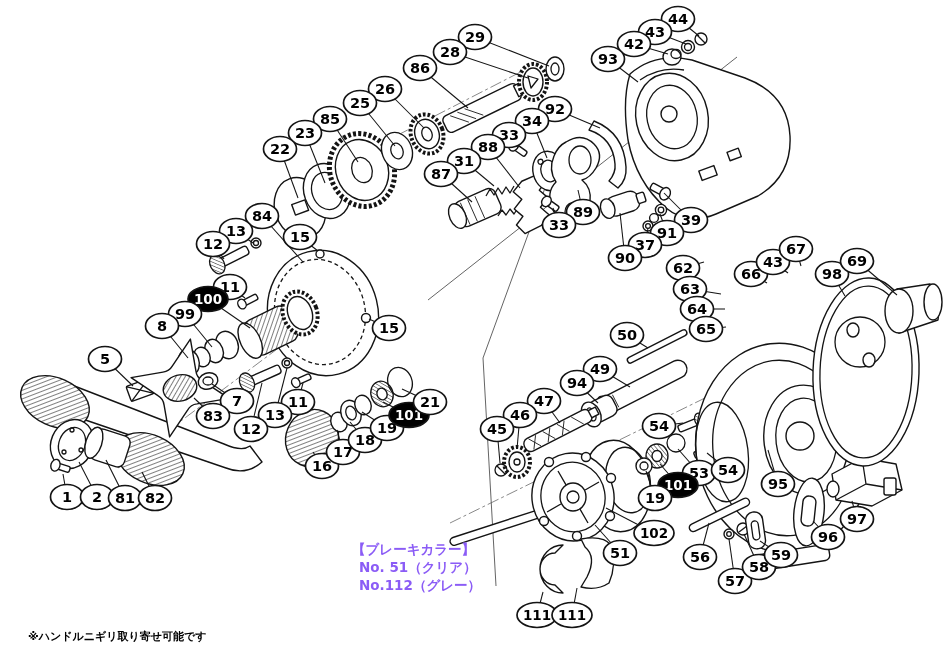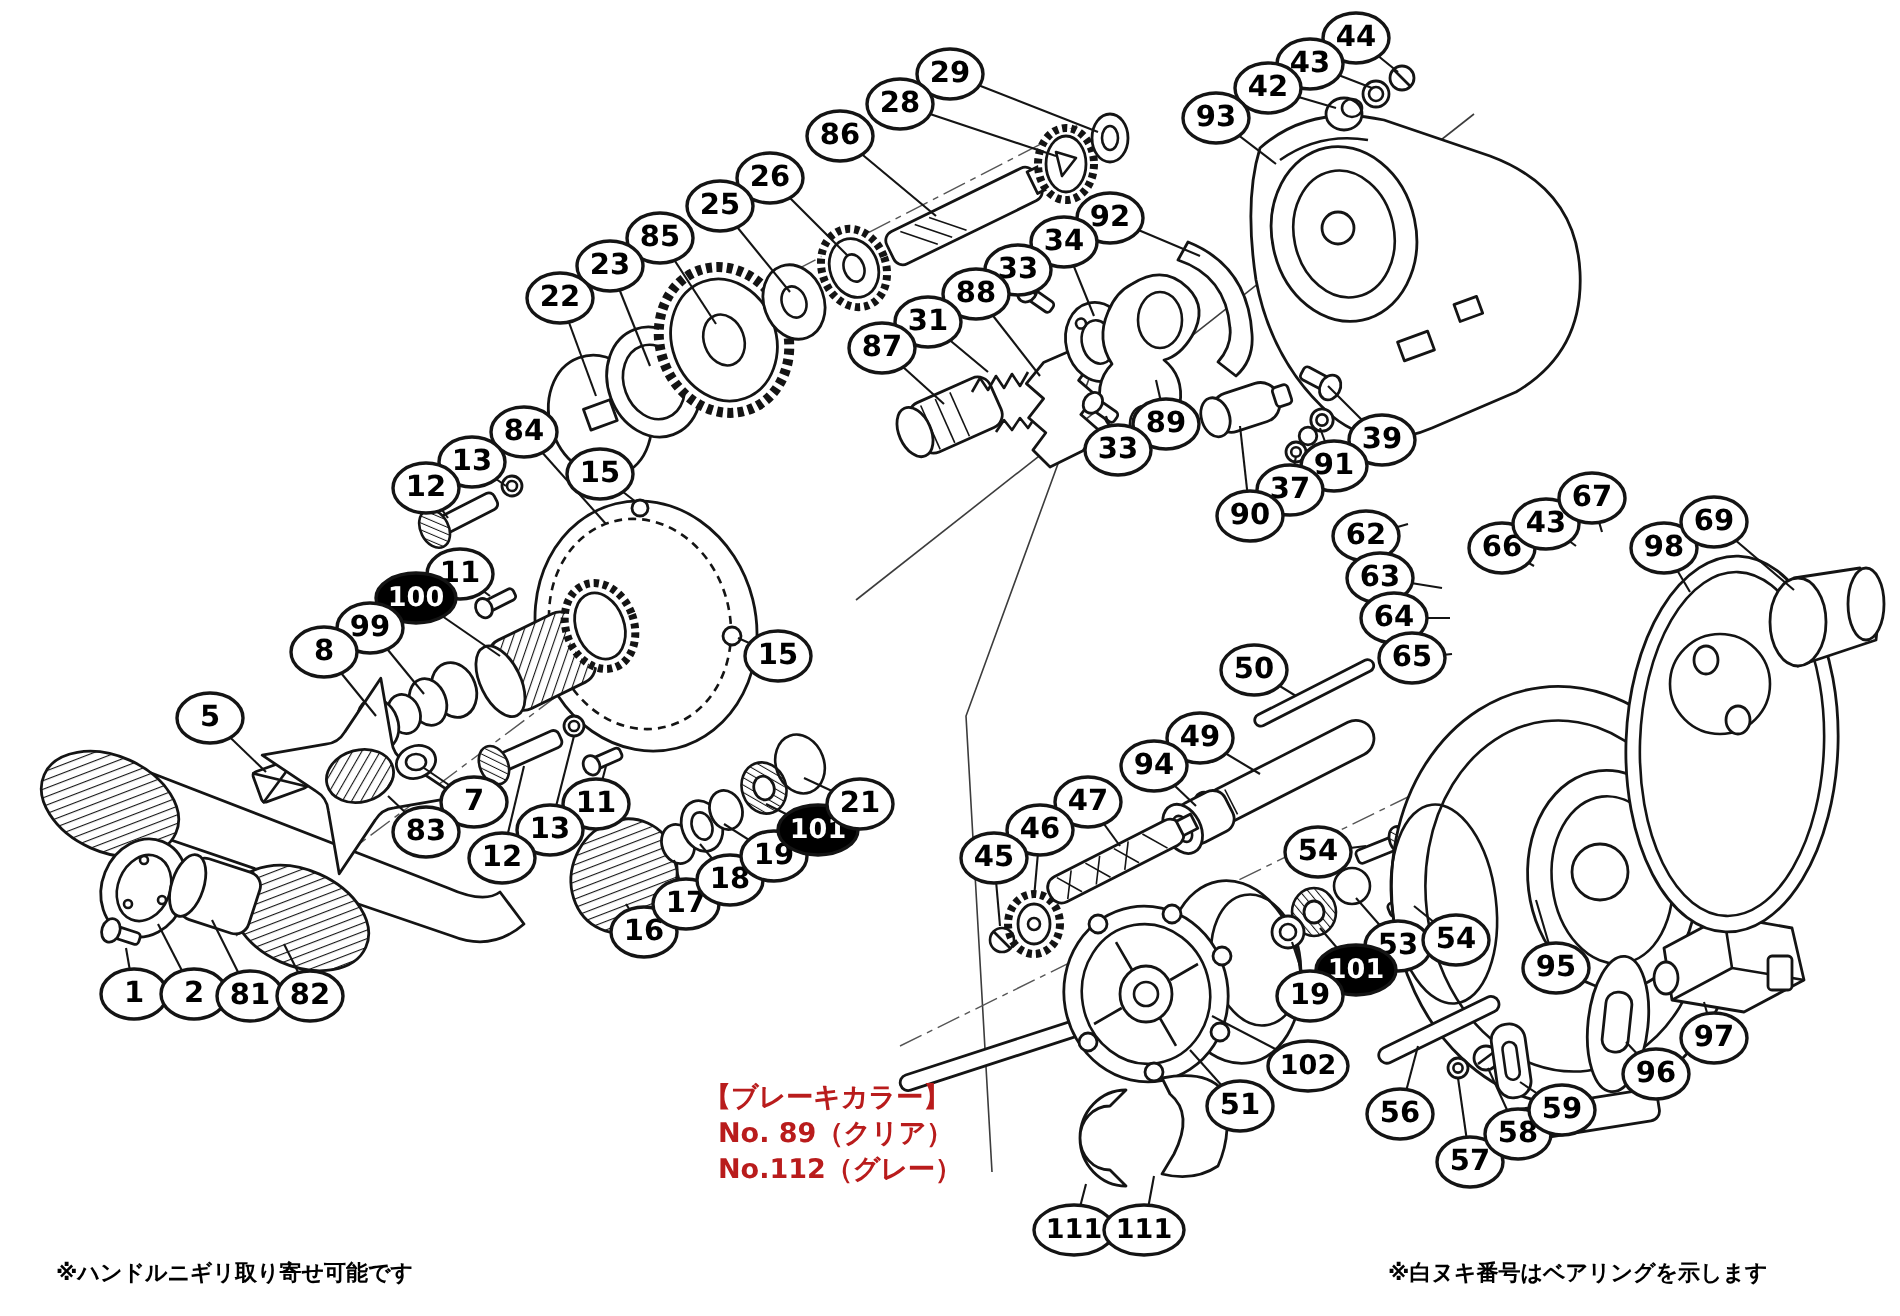--- a/index.html
+++ b/index.html
@@ -20,21 +20,21 @@
   .co-e{fill:#fff;stroke:#141414;stroke-width:1.7;}
   .co-e.b{fill:#000;}
   text.co-t{font-family:"DejaVu Sans","Liberation Sans",sans-serif;font-weight:bold;fill:#000;
             text-anchor:middle;}
   text.co-t.b{fill:#fff;}
   
   .note{position:absolute;font-size:11px;font-weight:bold;color:#000;white-space:nowrap;}
   .note-left{left:28px;top:629px;}
   .note-right{left:694px;top:629px;}
   .brake-note{position:absolute;left:352px;top:540px;font-size:13.5px;font-weight:bold;
-              color:#b91c1c;line-height:18px;white-space:nowrap;}
+              color:#8b5cf6;line-height:18px;white-space:nowrap;}
   .brake-note .bl{margin-left:7px;}
 </style>
 </head>
 <body>
 
 <div class="stage">
 
 <svg width="950" height="658" viewBox="0 0 950 658">
   <defs>
     <pattern id="hatchA" width="4" height="4" patternUnits="userSpaceOnUse" patternTransform="rotate(45)">
@@ -727,21 +727,20 @@
         </g>
         <g>
           <line x1="572" y1="615" x2="577" y2="588" class="leader"></line>
           <ellipse cx="572" cy="615" rx="20" ry="12.5" class="co-e"></ellipse>
           <text x="572" y="615" dominant-baseline="central" font-size="13.5" class="co-t">111</text>
         </g>
       </g>
 </svg>
 
 <div class="note note-left">※ハンドルニギリ取り寄せ可能です</div>
-<div class="note note-right">※白ヌキ番号はベアリングを示します</div>
 
 <div class="brake-note">
   <div>【ブレーキカラー】</div>
-  <div class="bl">No. 89（クリア）</div>
+  <div class="bl">No. 51（クリア）</div>
   <div class="bl">No.112（グレー）</div>
 </div>
 
 </div>
 
 </body></html>

